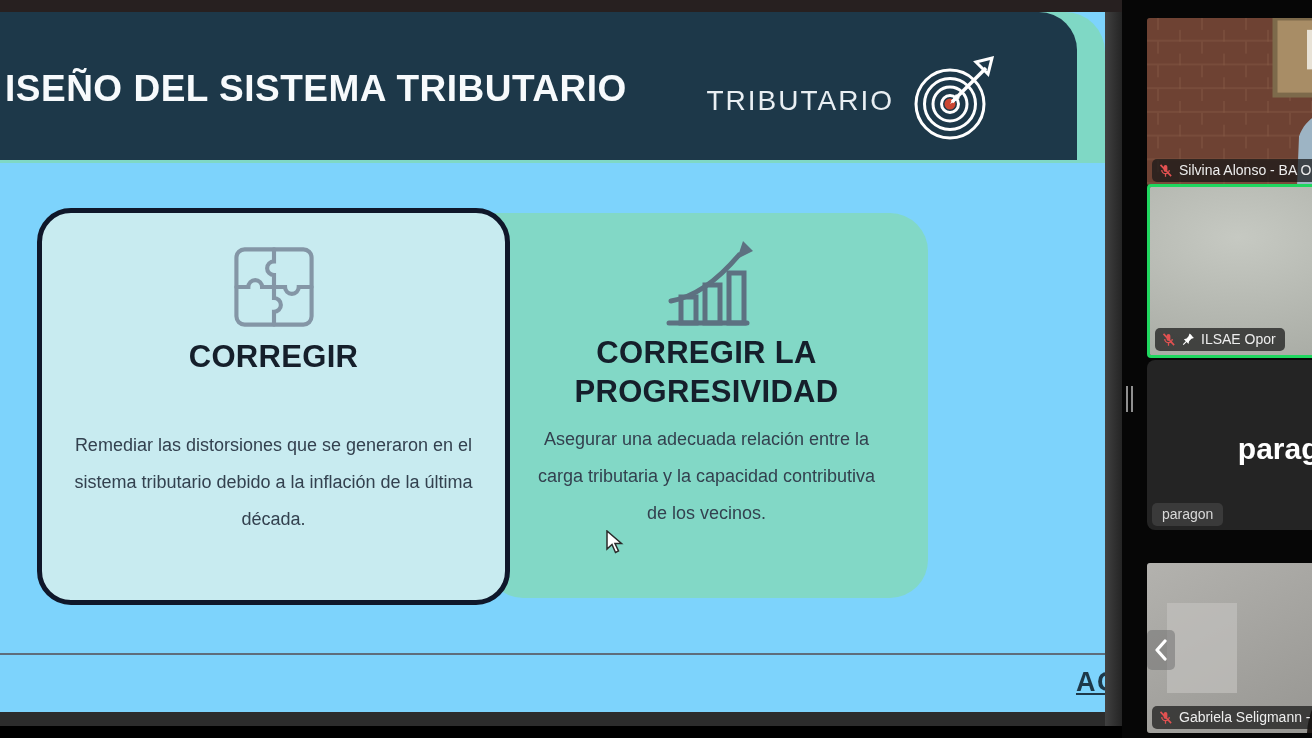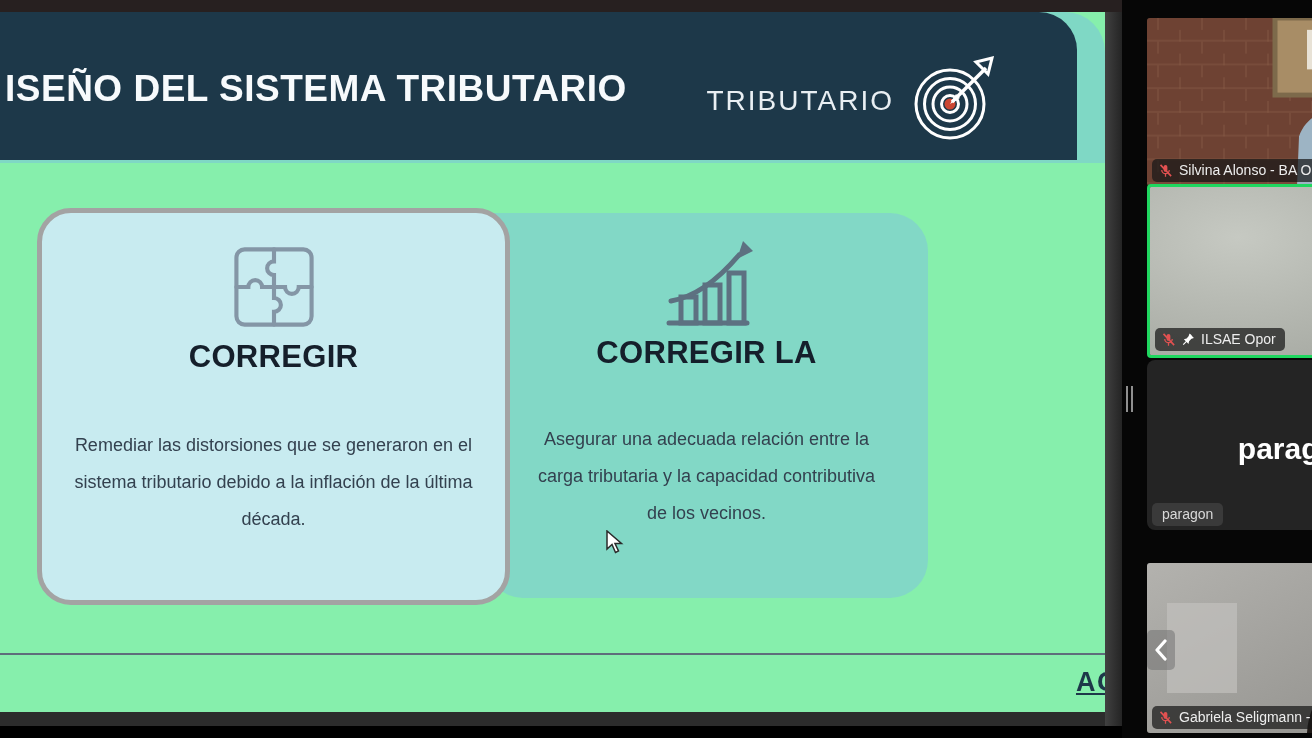--- a/index.html
+++ b/index.html
@@ -1,31 +1,31 @@
 <!DOCTYPE html>
 <html><head>
 <meta charset="utf-8">
 <style>
   html,body{margin:0;padding:0;width:1312px;height:738px;overflow:hidden;background:#000;
     font-family:"Liberation Sans", sans-serif;}
   .abs{position:absolute;}
   
   #share-top-bar{left:0;top:0;width:1122px;height:12px;background:#272020;}
-  #slide{left:0;top:12px;width:1170px;height:700px;background:#86efac;overflow:hidden;}
+  #slide{left:0;top:12px;width:1170px;height:700px;background:#7dd3fc;overflow:hidden;}
   #right-bezel{left:1105px;top:12px;width:17px;height:714px;background:linear-gradient(90deg,#414141,#242424);}
   #share-bottom-strip{left:0;top:712px;width:1105px;height:14px;background:#2c2c2c;}
   
   #teal-corner{left:0;top:0;width:1105px;height:151px;background:#7fd8c5;border-radius:0 40px 0 0;}
   #slide-header{left:0;top:0;width:1077px;height:148px;background:#1d3849;border-radius:0 38px 0 0;}
   #slide-title{left:5px;top:56px;font-size:37px;font-weight:700;color:#f7fafc;letter-spacing:.5px;white-space:nowrap;}
   #objetivos{top:73px;right:183px;font-size:28px;color:#e9eff3;letter-spacing:2px;}
   #target-icon{right:83px;top:40px;width:84px;height:92px;}
   
   .card{box-sizing:border-box;text-align:center;}
-  #card-left{left:37px;top:196px;width:473px;height:397px;background:#c8ebf0;border:5px solid #a3a3a3;border-radius:34px;z-index:3;}
+  #card-left{left:37px;top:196px;width:473px;height:397px;background:#c8ebf0;border:5px solid #0f172a;border-radius:34px;z-index:3;}
   #card-right{left:485px;top:201px;width:443px;height:385px;background:#82d8c6;border-radius:0 38px 38px 38px;z-index:2;}
   .card-icon{left:0;right:0;margin:auto;}
   #puzzle-icon{top:30px;width:88px;height:88px;}
   #chart-icon{top:26px;width:104px;height:92px;}
   .card-heading{left:0;width:100%;font-size:31px;font-weight:700;color:#151f2b;line-height:39px;letter-spacing:.3px;}
   #card-left .card-heading{top:124px;}
   #card-right .card-heading{top:120px;}
   .card-body{left:0;right:0;margin:auto;font-size:18px;color:#33414f;line-height:37px;}
   #card-left .card-body{top:214px;width:400px;}
   #card-right .card-body{top:208px;width:340px;}
@@ -97,20 +97,21 @@
         <line x1="14" y1="84" x2="92" y2="84"></line>
         <rect x="26" y="58" width="15" height="26"></rect>
         <rect x="50" y="46" width="15" height="38"></rect>
         <rect x="74" y="34" width="15" height="50"></rect>
         <path d="M16 62 C 40 58, 62 42, 84 16"></path>
       </g>
       <polygon points="88,2 98,12 82,20" fill="#5d7181"></polygon>
     </svg>
     <div class="abs card-heading">
       <div>CORREGIR LA</div>
+      <div>PROGRESIVIDAD</div>
     </div>
     <div class="abs card-body">Asegurar una adecuada relación entre la carga tributaria y la capacidad contributiva de los vecinos.</div>
   </div>
 
   <div class="abs" id="footer-line"></div>
   <div class="abs" id="agip-logo">AGIP</div>
 </div>
 
 <svg class="abs" id="mouse-cursor" viewBox="0 0 22 24">
   <polygon points="2,1 2,19 7,14.5 10.5,22.5 13.5,21 10,13.5 16.5,13.5" fill="#ffffff" stroke="#2b2b2b" stroke-width="1.5"></polygon>

